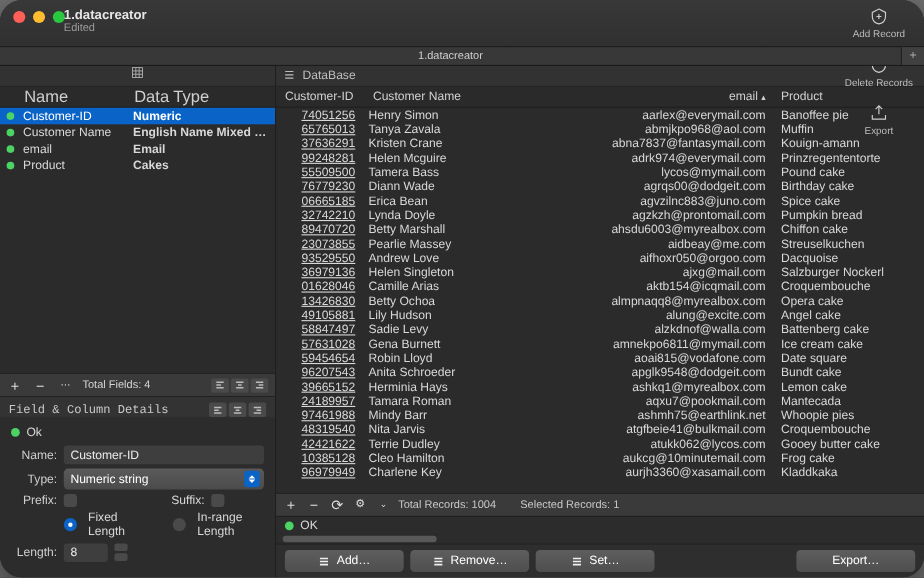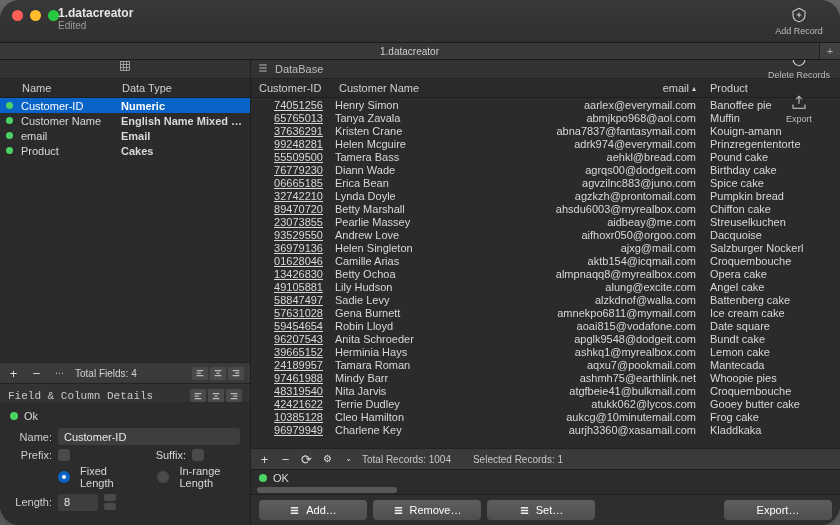--- a/index.html
+++ b/index.html
@@ -31,21 +31,21 @@
   .toolbtn{display:flex;flex-direction:column;align-items:center;gap:2px;color:#bcbcbc;font-size:9px;cursor:pointer;}
   .toolbtn .ic{width:20px;height:18px;display:flex;align-items:center;justify-content:center;}
   .toolbtn svg{width:18px;height:18px;stroke:#cfcfcf;fill:none;stroke-width:1.4;}
   .subtitlebar{height:16px;background:#383838;border-bottom:1px solid var(--border);display:flex;align-items:center;position:relative;}
   .subtitlebar .tab{flex:1;text-align:center;color:#cfcfcf;font-size:10px;}
   .subtitlebar .plus{width:20px;text-align:center;color:#aaa;background:#404040;height:100%;display:flex;align-items:center;justify-content:center;border-left:1px solid #222;}
   .body{flex:1;display:flex;min-height:0;}
   .left{width:250px;display:flex;flex-direction:column;border-right:1px solid #1f1f1f;}
   .left .sectionhead{height:18px;background:#323232;border-bottom:1px solid #232323;display:flex;align-items:center;padding:0 23px;gap:24px;color:#bdbdbd;flex-direction:column;}
   .sectionhead svg{width:12px;height:12px;stroke:#bbb;fill:none;}
-  .colhead{height:18px;background:#2a2a2a;border-bottom:1px solid #1e1e1e;display:flex;align-items:center;color:#d0d0d0;font-size:11px;}
+  .colhead{height:18px;background:#2a2a2a;border-bottom:1px solid #1e1e1e;display:flex;align-items:center;color:#d0d0d0;font-size:15px;}
   .colhead .spacer{width:18px;}
   .colhead .c1{width:100px;padding-left:4px;}
   .colhead .c2{flex:1;}
   .fieldlist{flex:0 0 auto;}
   .fieldrow{height:15px;display:flex;align-items:center;padding:0 6px;gap:8px;}
   .fieldrow.sel{background:var(--sel);color:#fff;}
   .fdot{width:7px;height:7px;border-radius:50%;background:var(--dot-green);flex:none;}
   .fieldrow .fname{width:92px;white-space:nowrap;overflow:hidden;}
   .fieldrow .ftype{flex:1;white-space:nowrap;overflow:hidden;text-overflow:ellipsis;font-weight:bold;}
   .leftspacer{flex:1;}
@@ -256,20 +256,27 @@
         <div class="body2">
           <div class="okline">
               <div class="d"></div>
               <span>Ok</span>
             </div>
           <div class="formrow">
             <span class="lbl">Name:</span>
             <input class="txt" value="Customer-ID" style="">
           </div>
           <div class="formrow">
+            <span class="lbl">Type:</span>
+            <div class="select">
+                <span>Numeric string</span>
+                <div class="arr"></div>
+              </div>
+          </div>
+          <div class="formrow">
             <span class="lbl">Prefix:</span>
             <div class="chk"></div>
             <span style="flex:1"></span>
             <span>Suffix:</span>
             <div class="chk"></div>
             <span style="width:30px"></span>
           </div>
           <div class="formrow" style="padding-left:48px;gap:10px;">
             <div class="radio on"></div>
             <span>Fixed Length</span>
@@ -326,21 +333,21 @@
           </div>
           <div class="trow">
             <div class="td id">99248281</div>
             <div class="td name">Helen Mcguire</div>
             <div class="td email">adrk974@everymail.com</div>
             <div class="td prod">Prinzregententorte</div>
           </div>
           <div class="trow">
             <div class="td id">55509500</div>
             <div class="td name">Tamera Bass</div>
-            <div class="td email">aehkl@bread.com</div>
+            <div class="td email">lycos@mymail.com</div>
             <div class="td prod">Pound cake</div>
           </div>
           <div class="trow">
             <div class="td id">76779230</div>
             <div class="td name">Diann Wade</div>
             <div class="td email">agrqs00@dodgeit.com</div>
             <div class="td prod">Birthday cake</div>
           </div>
           <div class="trow">
             <div class="td id">06665185</div>

